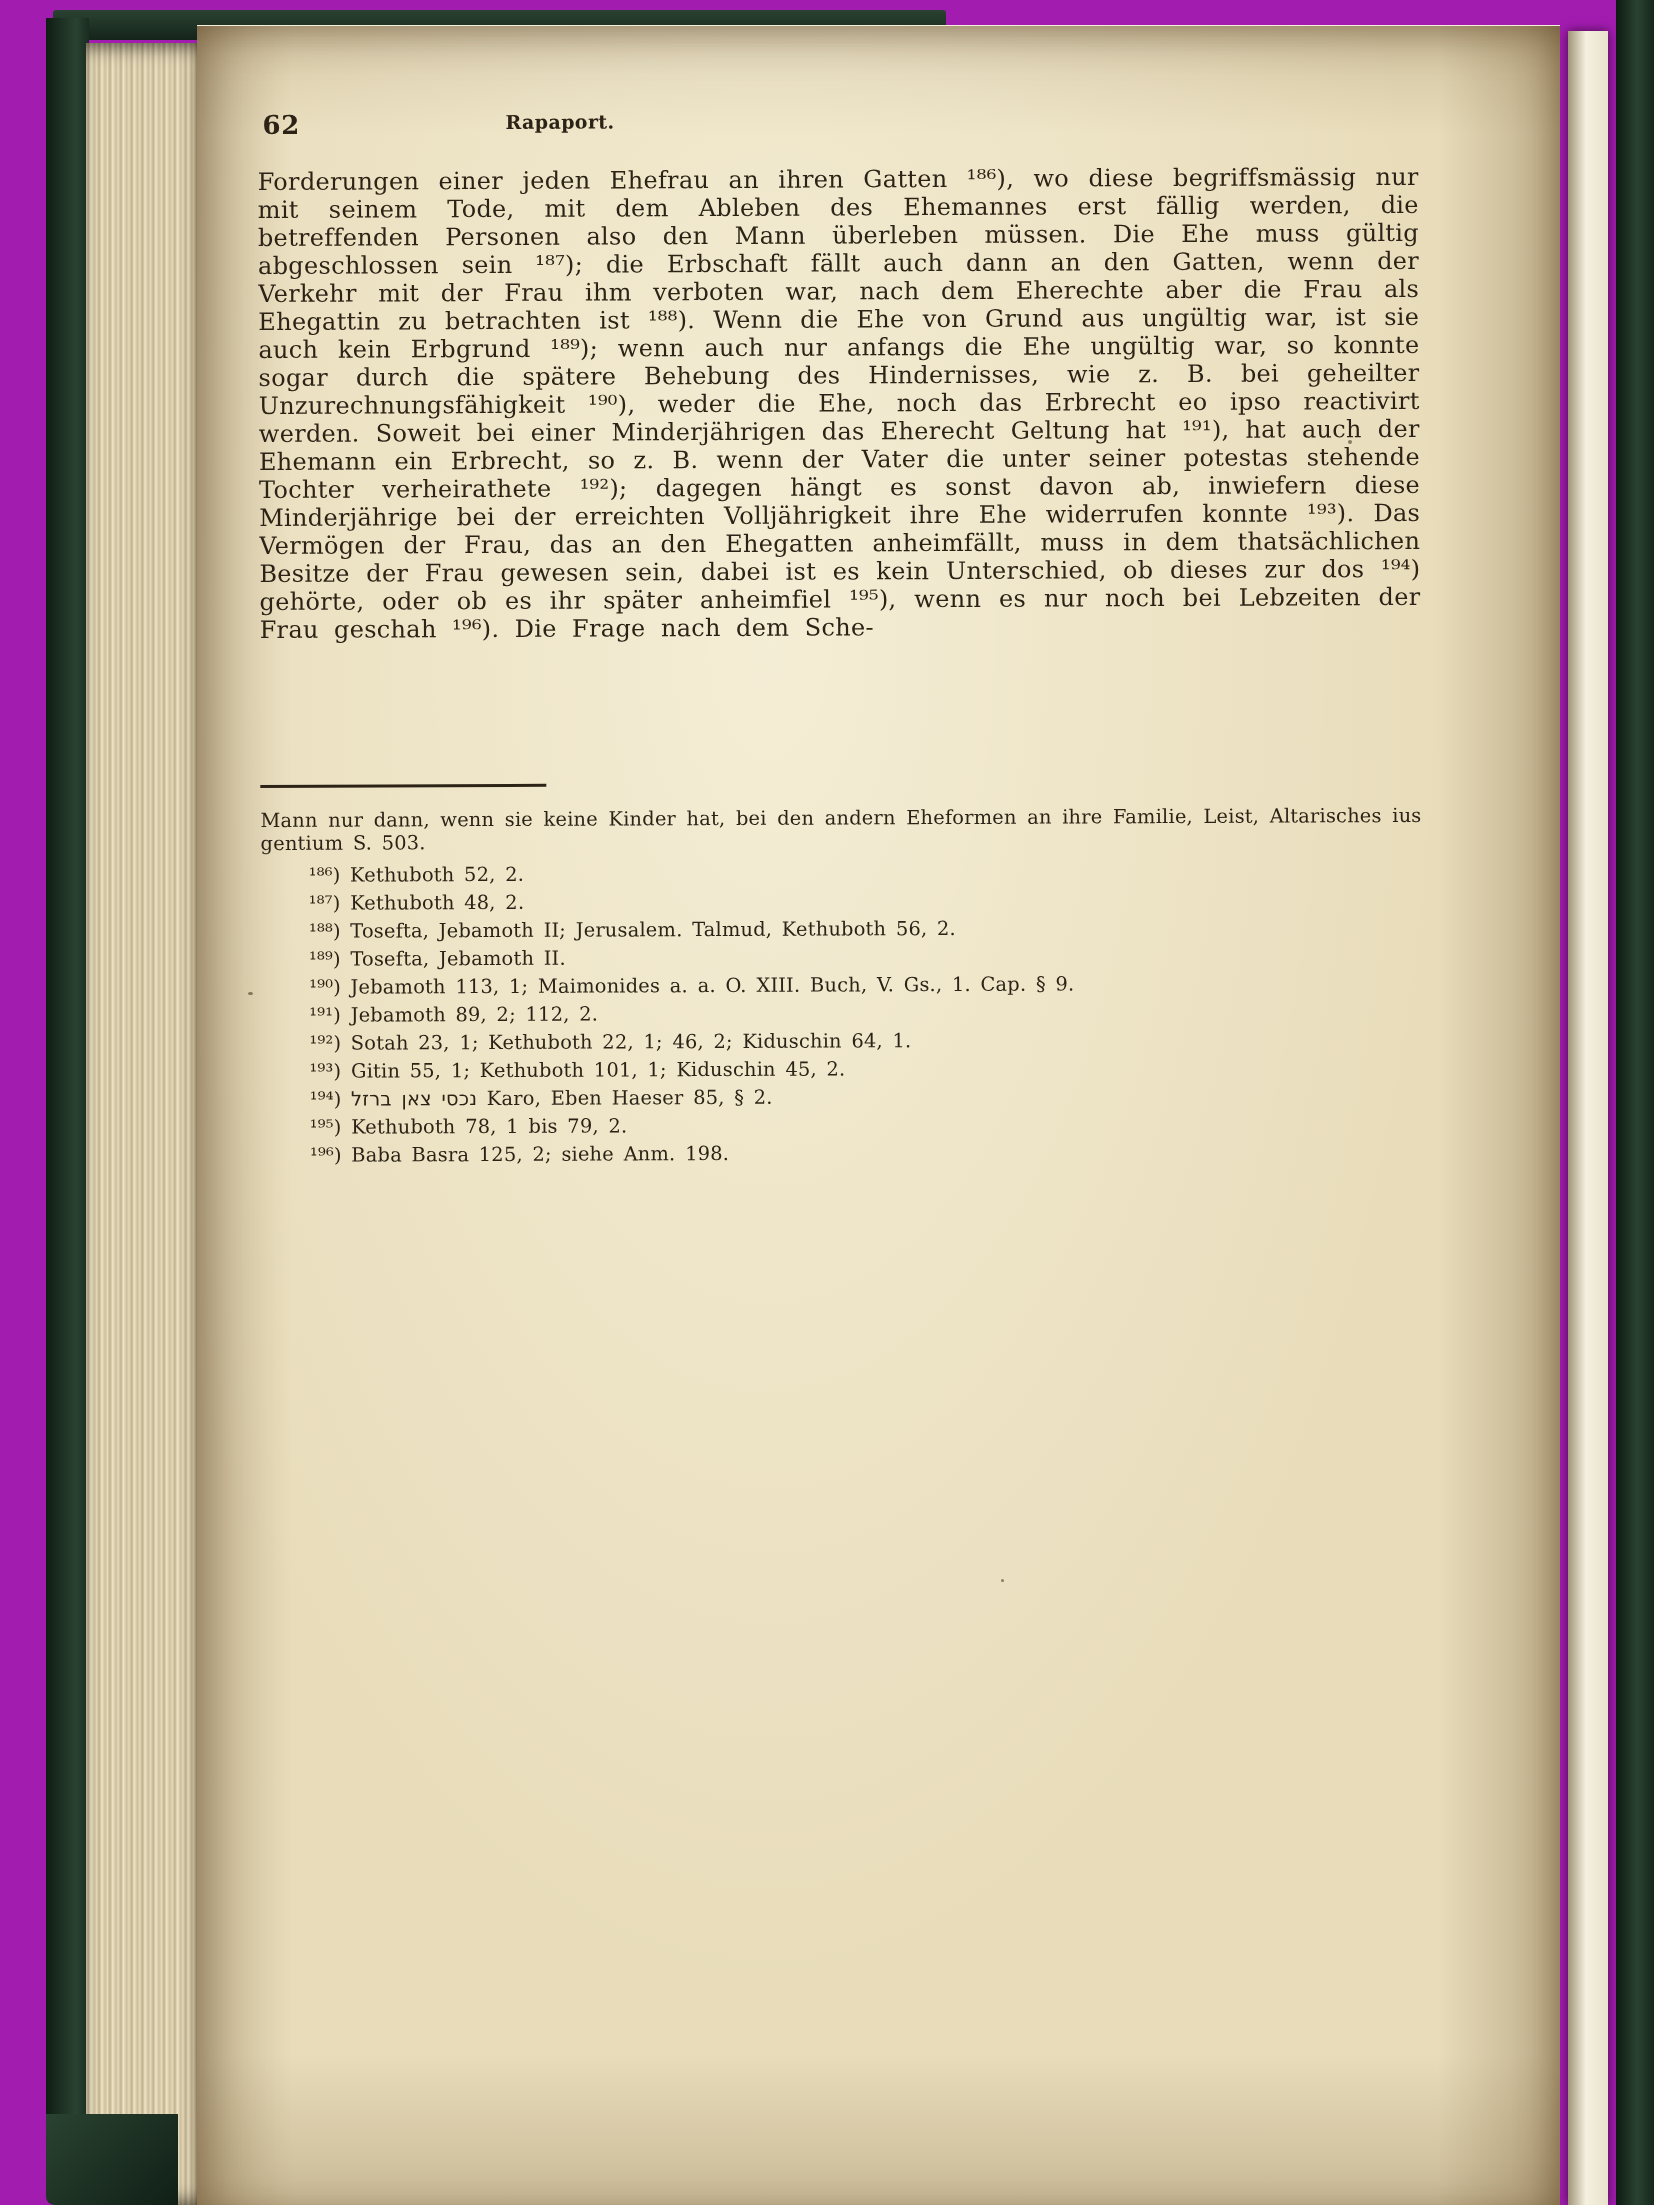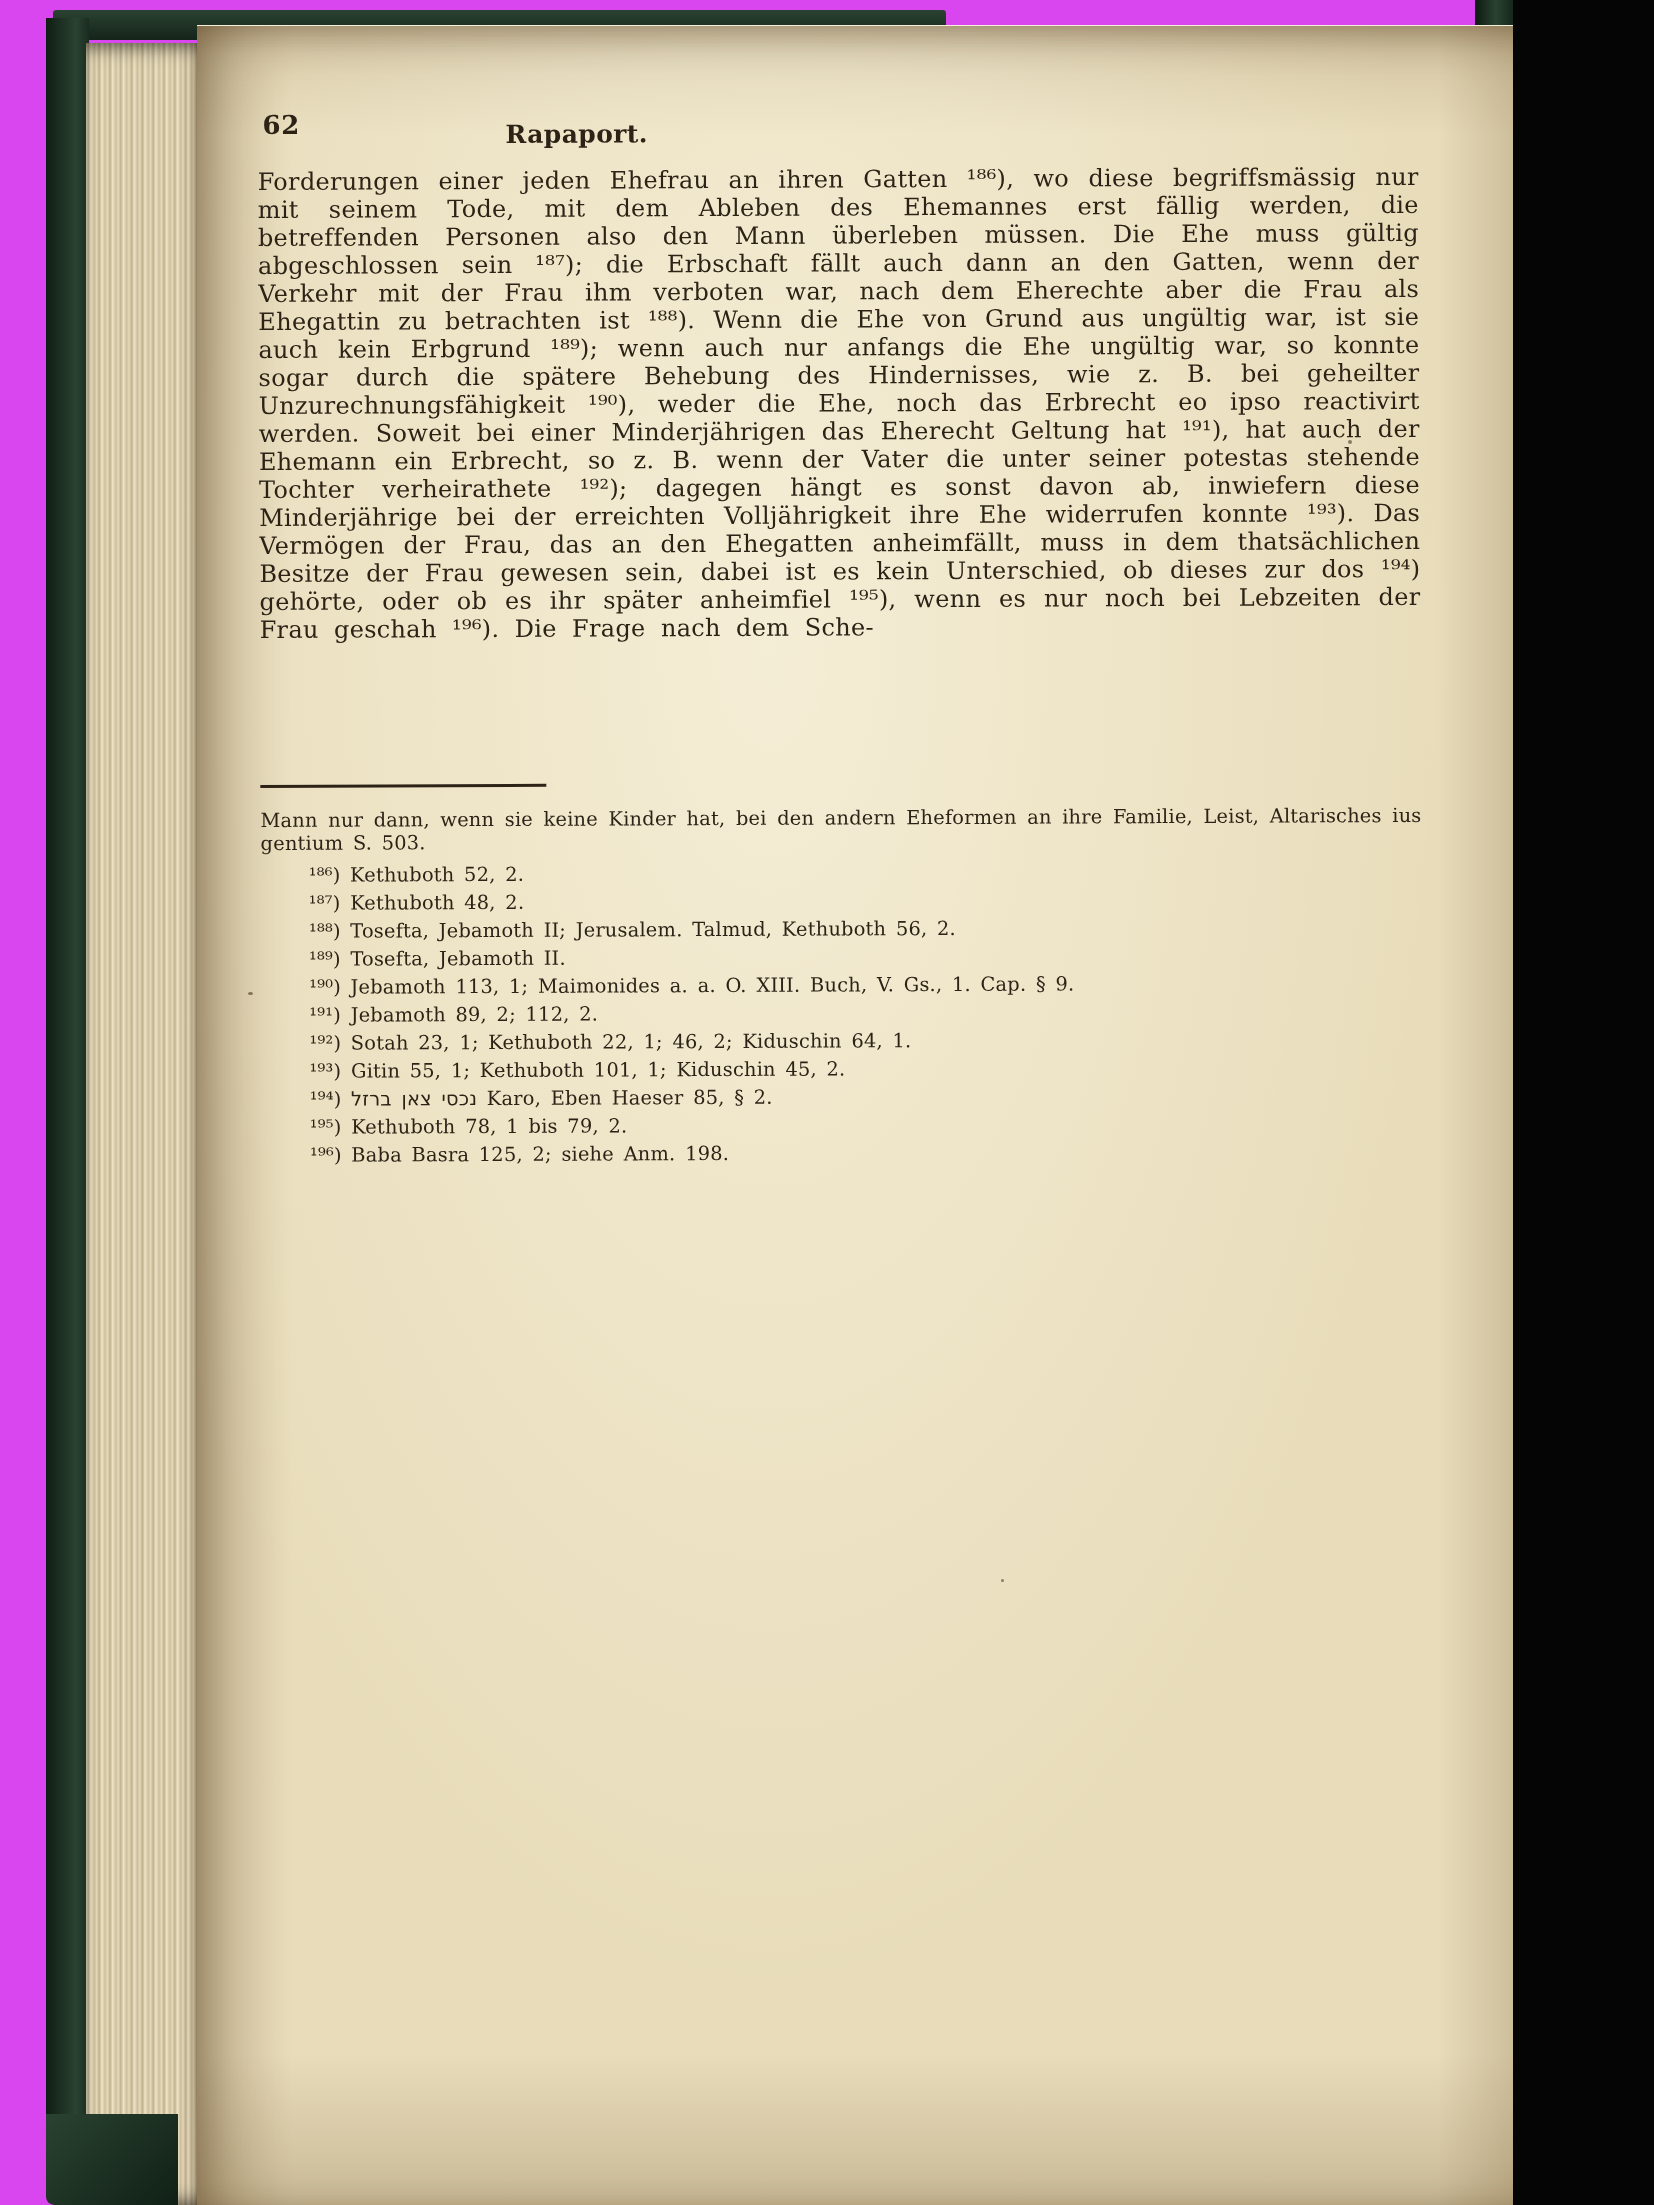--- a/index.html
+++ b/index.html
@@ -1,24 +1,24 @@
 <!DOCTYPE html>
 <html style="--paper: #e8dcba; --ink: #2c2316; --cover_green: #2a4231; --edge_white: #f5f0df; --background: #050505;font-size:13.2px"><head>
 <meta charset="utf-8">
 <style>
   html, body {
     margin: 0; padding: 0;
     background: #050505;
   }
   .stage {
     position: relative;
-    width: 1513px;
+    width: 1654px;
     height: 2205px;
     overflow: hidden;
-    background: #d946ef;
+    background: #a21caf;
     font-family: "DejaVu Serif", "DejaVu Sans", serif;
   }
 
   
   .cover-top {
     position: absolute; left: 53px; top: 10px;
     width: 893px; height: 30px;
     background: linear-gradient(180deg, var(--cover_green, #2a4231), #14241a);
     border-radius: 3.3px;
   }
@@ -90,22 +90,22 @@
     position: relative;
     margin-top: 84px;
     height: 33px;
   }
   .pagenum {
     position: absolute; left: 5px; top: 0;
     font-size: 26px; font-weight: bold;
     letter-spacing: 0.8px;
   }
   .runhead {
-    position: absolute; left: 248px; top: 11px;
-    font-size: 25px; font-weight: 600;
+    position: absolute; left: 248px; top: 2px;
+    font-size: 19px; font-weight: 600;
     letter-spacing: 0.4px;
   }
 
   .body-text {
     margin: 25px 0 0 0;
     height: 614px;
     overflow: hidden;
     font-size: 24px;
     line-height: 28px;
     letter-spacing: 0.3px;

